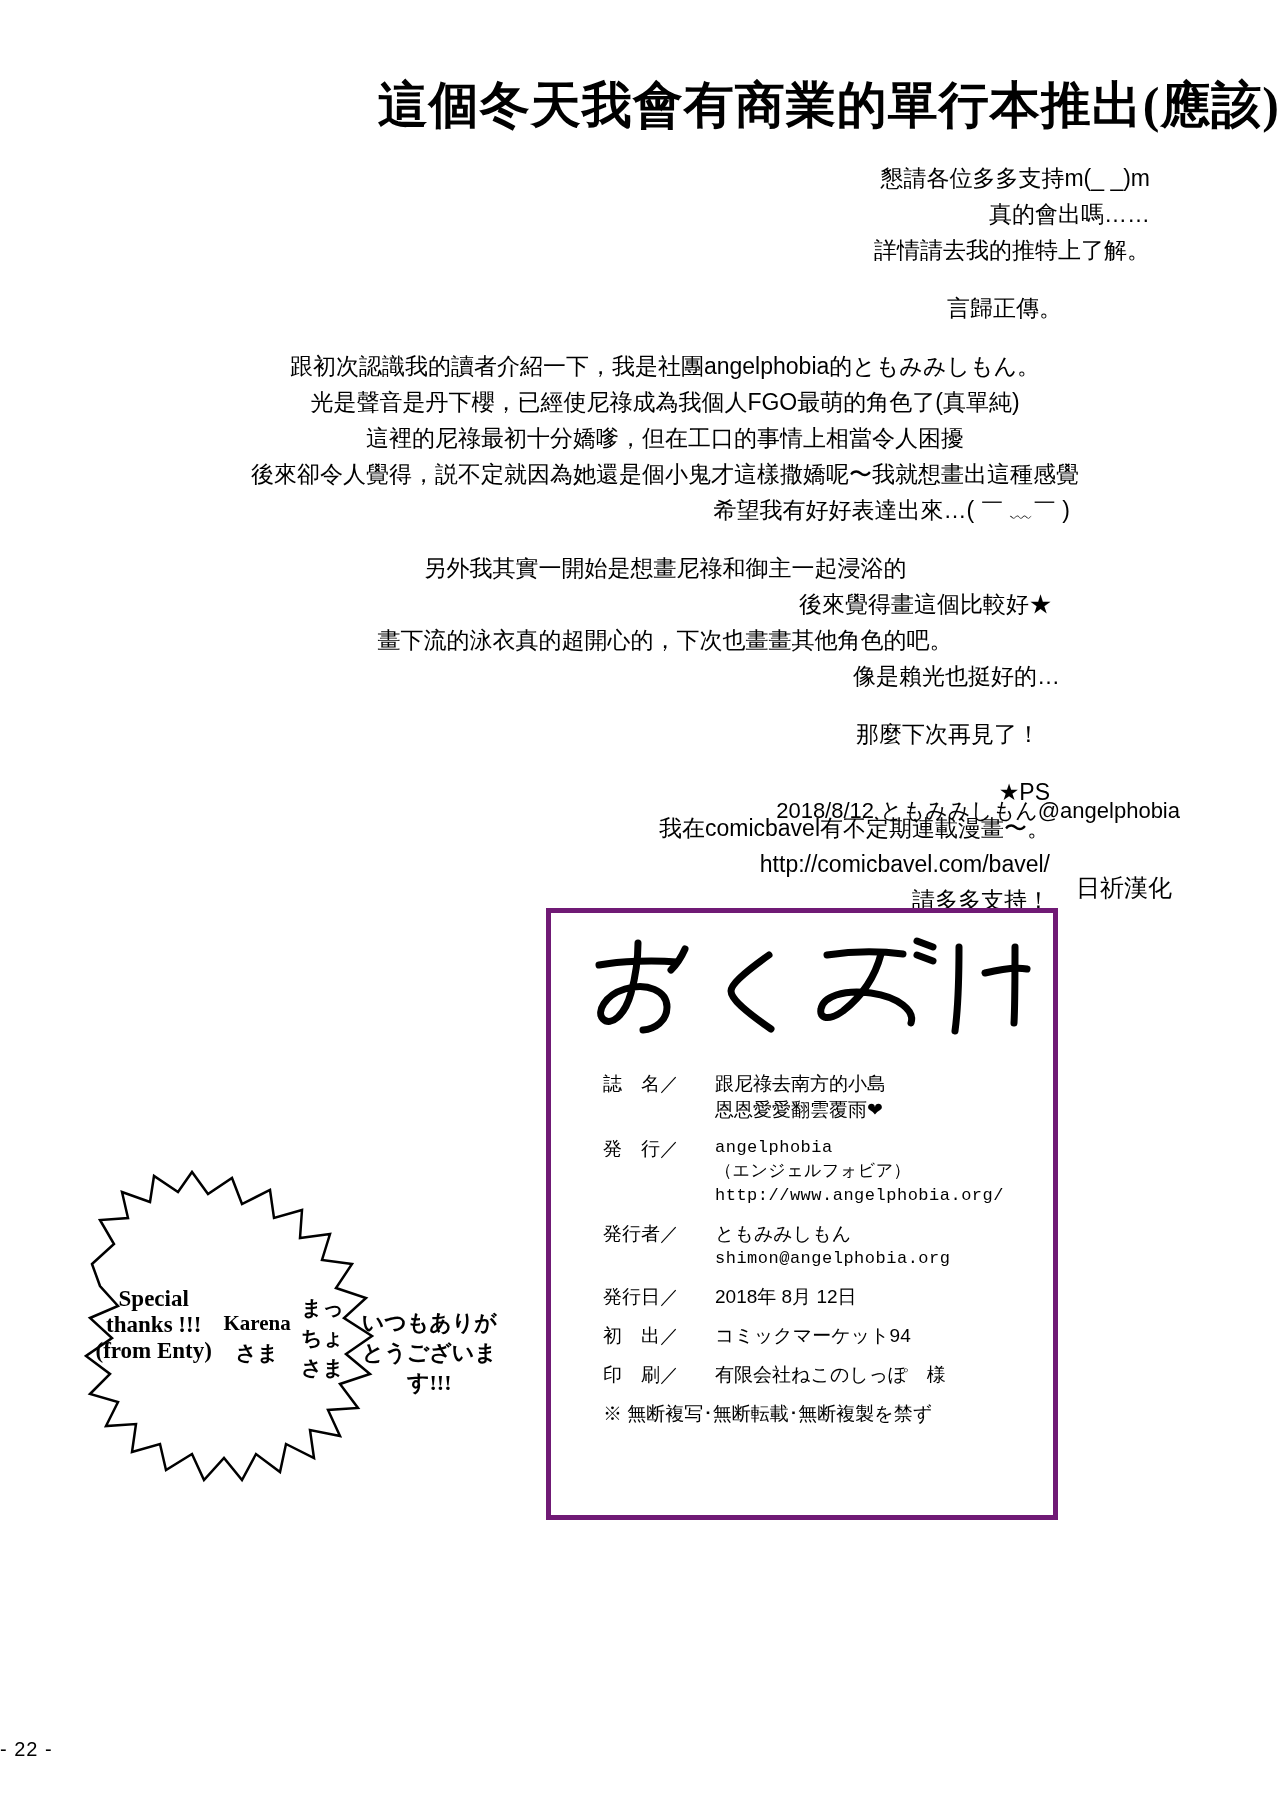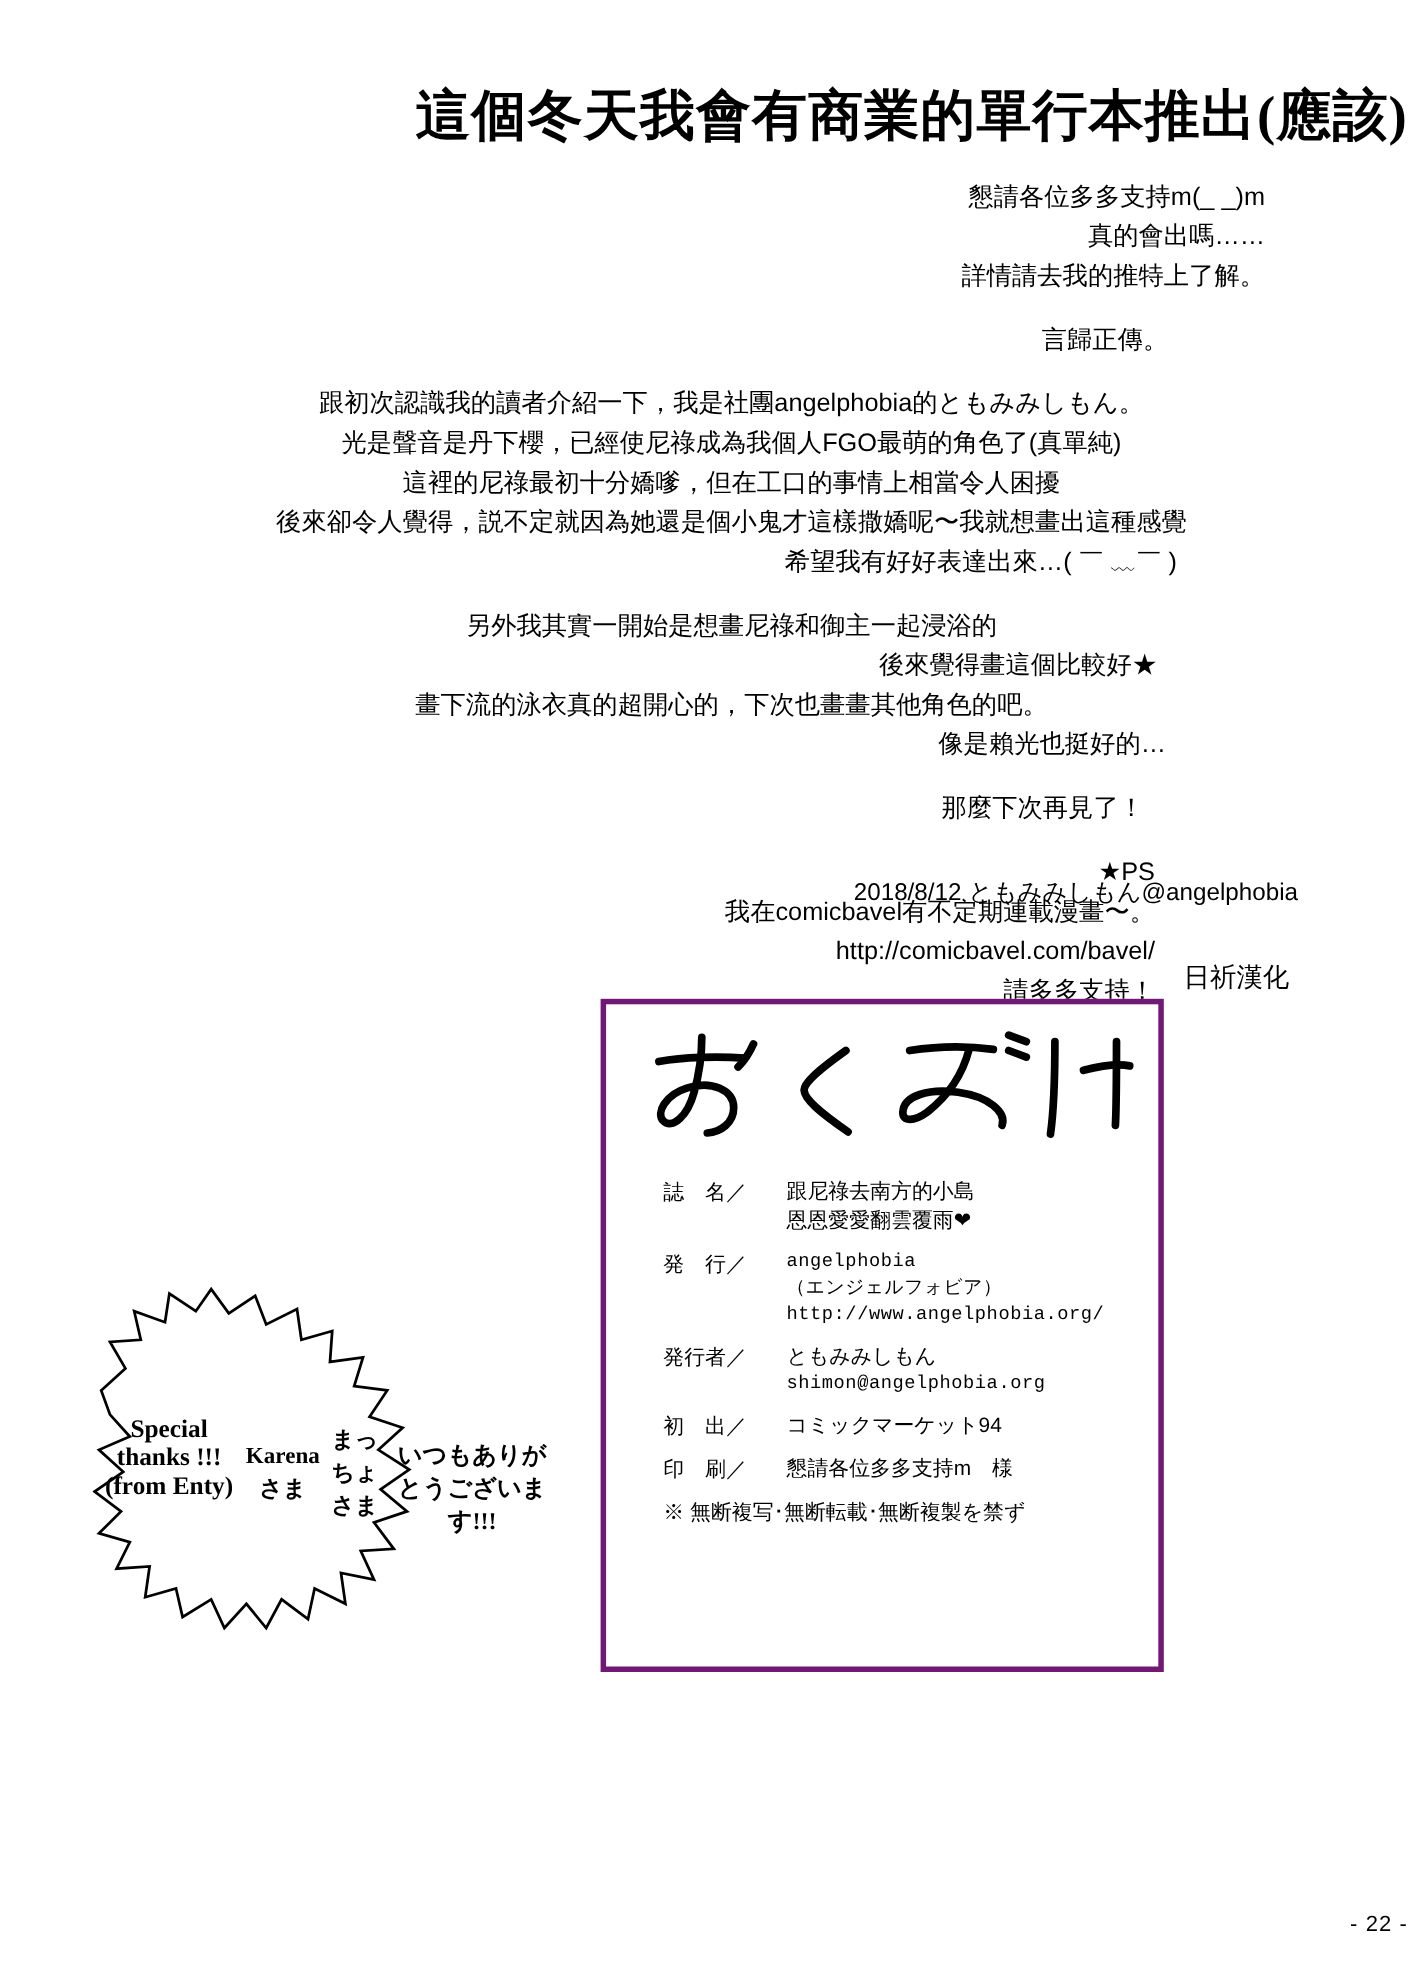--- a/index.html
+++ b/index.html
@@ -160,21 +160,21 @@
     font-size: 22px;
     margin-top: 30px;
   }
 
   
   .page-number {
     position: absolute;
     left: 0;
     top: 1738px;
     width: 1280px;
-    text-align: right;
+    text-align: left;
     font-size: 20px;
     letter-spacing: 1px;
   }
 </style>
 </head>
 <body>
 
 <div class="headline">這個冬天我會有商業的單行本推出(應該)</div>
 
 <div class="afterword">
@@ -273,29 +273,33 @@
     </div>
 
     <div class="crow">
       <div class="clabel">発行者／</div>
       <div class="cvalue">
         <div>ともみみしもん</div>
         <div class="mono">shimon@angelphobia.org</div>
       </div>
     </div>
 
+    <div class="crow">
+      <div class="clabel">発行日／</div>
+      <div class="cvalue">2018年 8月 12日</div>
+    </div>
 
     <div class="crow">
       <div class="clabel">初　出／</div>
       <div class="cvalue">コミックマーケット94</div>
     </div>
 
     <div class="crow">
       <div class="clabel">印　刷／</div>
-      <div class="cvalue">懇請各位多多支持m　様</div>
+      <div class="cvalue">有限会社ねこのしっぽ　様</div>
     </div>
 
     <div class="cnote">※ 無断複写･無断転載･無断複製を禁ず</div>
 
   </div>
 </div>
 
 <div class="thanks">
   <svg width="420" height="340" viewBox="0 0 420 340">
     <polygon fill="#ffffff" stroke="#000000" stroke-width="2.5" points="8,96 30,76 16,52 44,50 38,24 66,34 70,8 94,24 108,4 124,26 148,10 158,36 186,22 190,50 218,42 216,70 246,66 238,92 268,96 252,120 282,130 260,150 288,168 262,186 286,206 256,216 274,240 244,242 256,268 226,262 230,290 202,276 196,304 172,286 158,312 140,290 120,312 108,286 82,302 76,276 48,284 52,256 22,258 34,234 6,226 26,206 2,188 28,170 6,150 34,138 16,118"></polygon>

